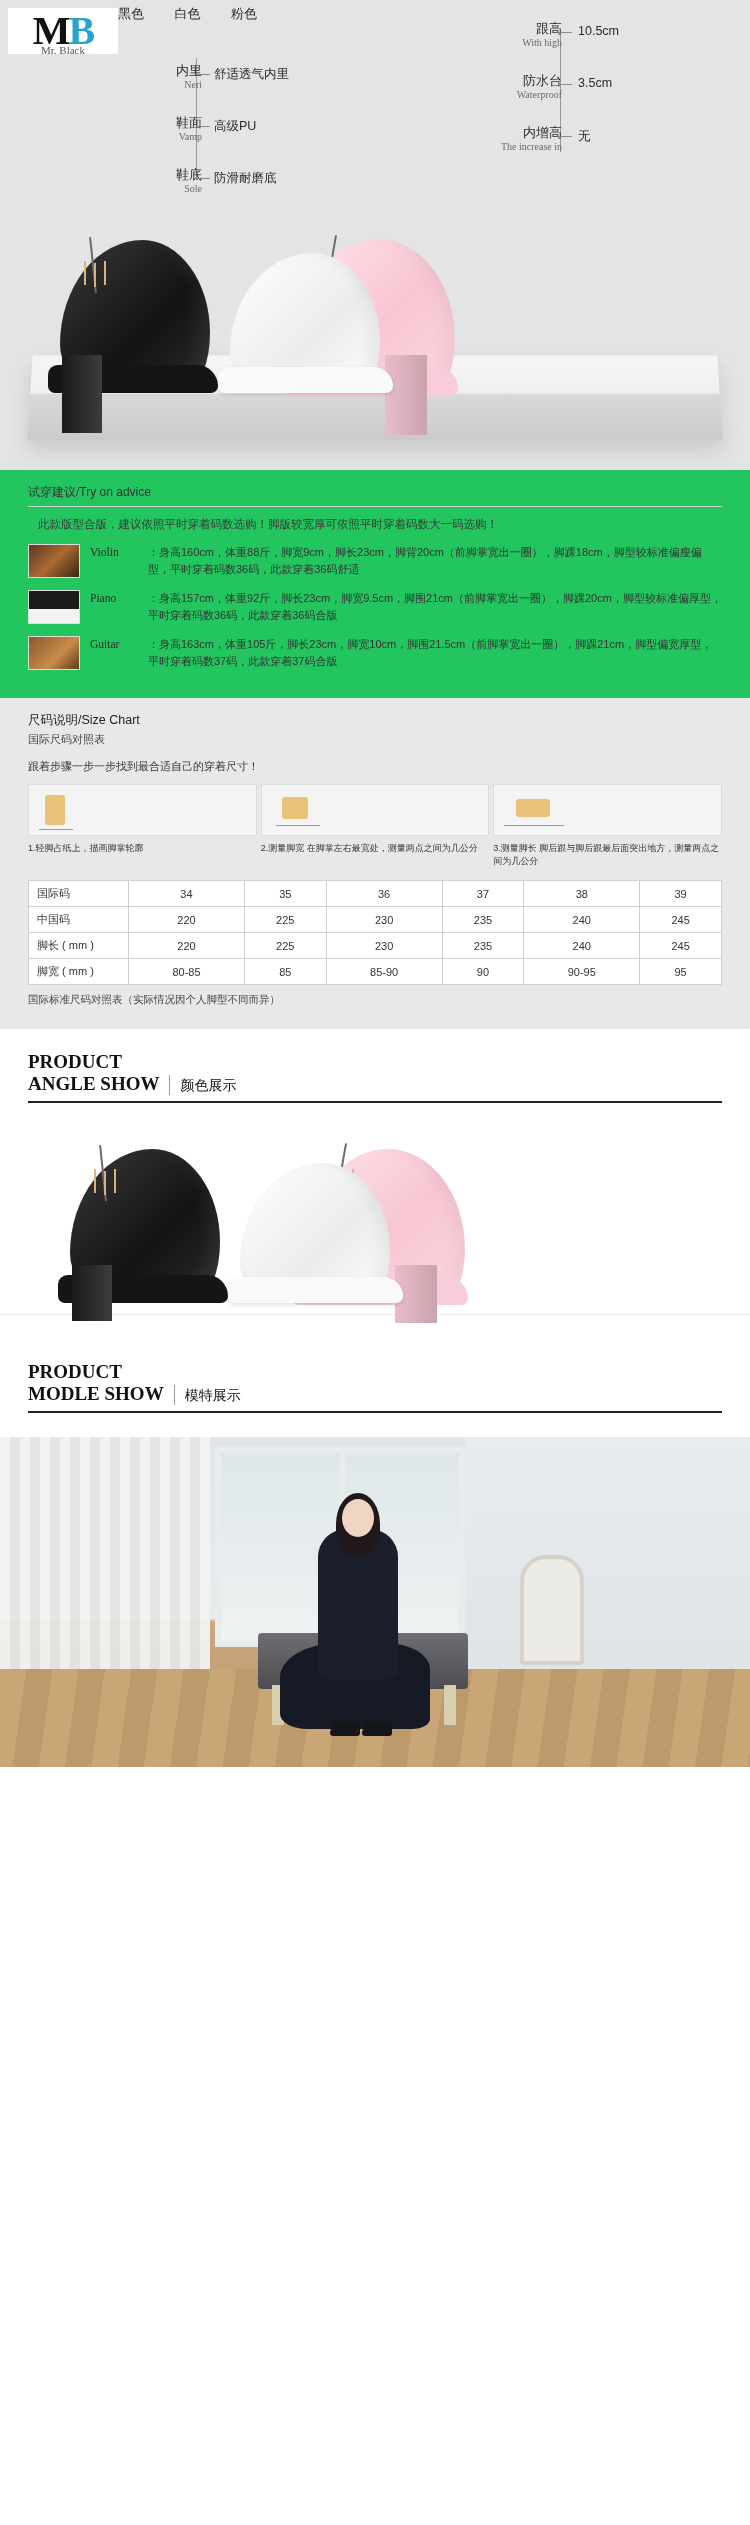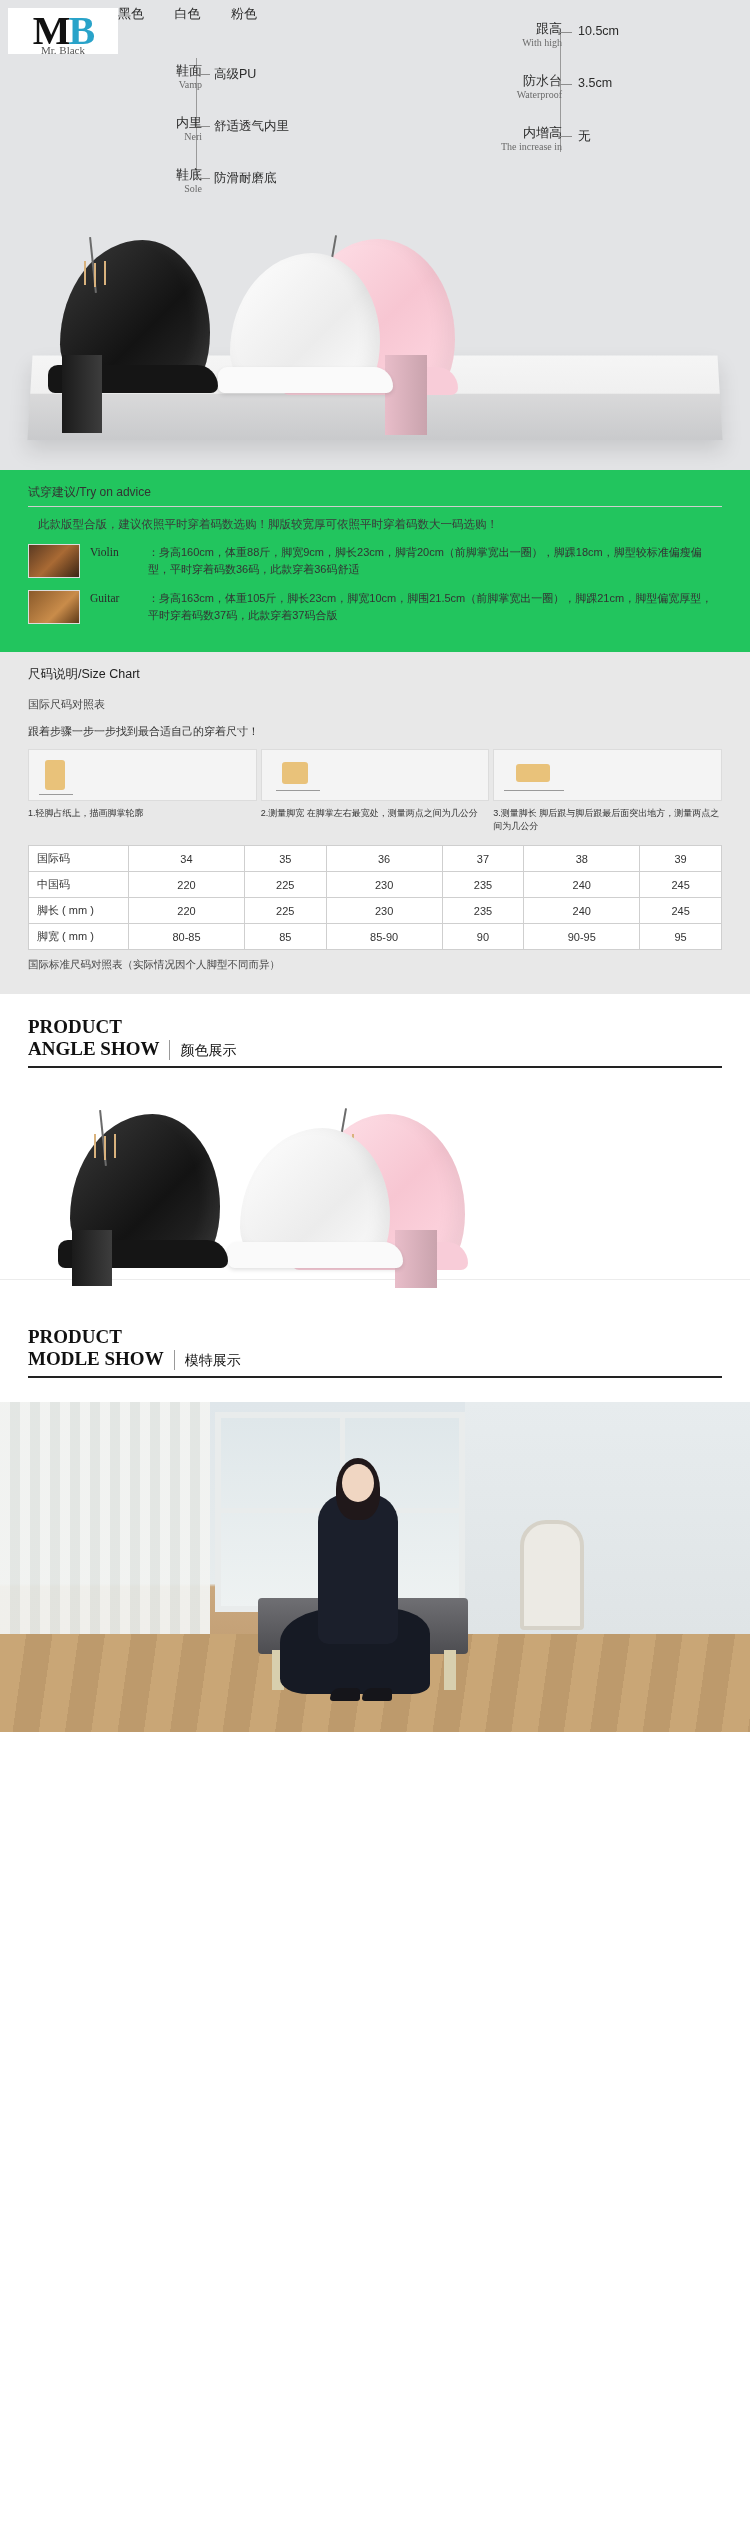--- a/index.html
+++ b/index.html
@@ -144,21 +144,21 @@
     flex:0 0 58px; font-size:11.5px; color:#2b2b2b; padding-top:2px;
     font-family:"Liberation Serif", serif;
   }
   .advice-text { font-size:11px; line-height:1.55; color:#333; }
 
   
   .sizechart {
     width:750px; background:#e8e8e8; padding:14px 28px 22px 28px;
   }
   .sc-title { font-size:12.5px; color:#222; }
-  .sc-sub { font-size:11px; color:#444; margin:14px 0 12px 0; }
+  .sc-sub { font-size:11px; color:#444; margin:3px 0 12px 0; }
   .sc-lead { font-size:11px; color:#333; margin-bottom:10px; }
   .sc-steps { display:flex; gap:4px; margin-bottom:12px; }
   .sc-step { flex:1 1 0; }
   .sc-fig {
     height:52px; background:#f4f4f4; border:1px solid #dcdcdc;
     position:relative; margin-bottom:6px;
   }
   .sc-fig .blk { position:absolute; background:#e9c27a; }
   .sc-fig .line { position:absolute; background:#9a9a9a; height:1px; }
   .sc-step-txt { font-size:9px; line-height:1.45; color:#333; }
@@ -263,41 +263,41 @@
     <div class="colors-row">
       <span>黑色</span>
       <span>白色</span>
       <span>粉色</span>
     </div>
 
     <div class="spec-cols">
 
       <div class="spec-left">
         <div class="vline" style="left:78px; top:40px; height:120px;"></div>
+
+        <div class="spec-row" style="top:42px; position:relative;">
+          <div class="spec-label">
+            <span class="cn">内里</span>
+            <span class="en">Neri</span>
+          </div>
+          <div class="spec-dash"></div>
+          <div class="spec-val">舒适透气内里</div>
+        </div>
 
         <div class="spec-row" style="top:42px; position:relative;">
           <div class="spec-label">
             <span class="cn">鞋面</span>
             <span class="en">Vamp</span>
           </div>
           <div class="spec-dash"></div>
           <div class="spec-val">高级PU</div>
         </div>
 
         <div class="spec-row" style="top:42px; position:relative;">
           <div class="spec-label">
-            <span class="cn">内里</span>
-            <span class="en">Neri</span>
-          </div>
-          <div class="spec-dash"></div>
-          <div class="spec-val">舒适透气内里</div>
-        </div>
-
-        <div class="spec-row" style="top:42px; position:relative;">
-          <div class="spec-label">
             <span class="cn">鞋底</span>
             <span class="en">Sole</span>
           </div>
           <div class="spec-dash"></div>
           <div class="spec-val">防滑耐磨底</div>
         </div>
       </div>
 
       <div class="spec-right">
         <div class="vline" style="left:150px; top:14px; height:120px;"></div>
@@ -358,20 +358,25 @@
   <div class="advice">
     <div class="advice-title">试穿建议/Try on advice</div>
     <div class="advice-note">此款版型合版，建议依照平时穿着码数选购！脚版较宽厚可依照平时穿着码数大一码选购！</div>
 
     <div class="advice-item">
       <div class="advice-thumb thumb-violin"></div>
       <div class="advice-name">Violin</div>
       <div class="advice-text">：身高160cm，体重88斤，脚宽9cm，脚长23cm，脚背20cm（前脚掌宽出一圈），脚踝18cm，脚型较标准偏瘦偏型，平时穿着码数36码，此款穿着36码舒适</div>
     </div>
 
+    <div class="advice-item">
+      <div class="advice-thumb thumb-piano"></div>
+      <div class="advice-name">Piano</div>
+      <div class="advice-text">：身高157cm，体重92斤，脚长23cm，脚宽9.5cm，脚围21cm（前脚掌宽出一圈），脚踝20cm，脚型较标准偏厚型，平时穿着码数36码，此款穿着36码合版</div>
+    </div>
 
     <div class="advice-item">
       <div class="advice-thumb thumb-guitar"></div>
       <div class="advice-name">Guitar</div>
       <div class="advice-text">：身高163cm，体重105斤，脚长23cm，脚宽10cm，脚围21.5cm（前脚掌宽出一圈），脚踝21cm，脚型偏宽厚型，平时穿着码数37码，此款穿着37码合版</div>
     </div>
   </div>
 
   <div class="sizechart">
     <div class="sc-title">尺码说明/Size Chart</div>

